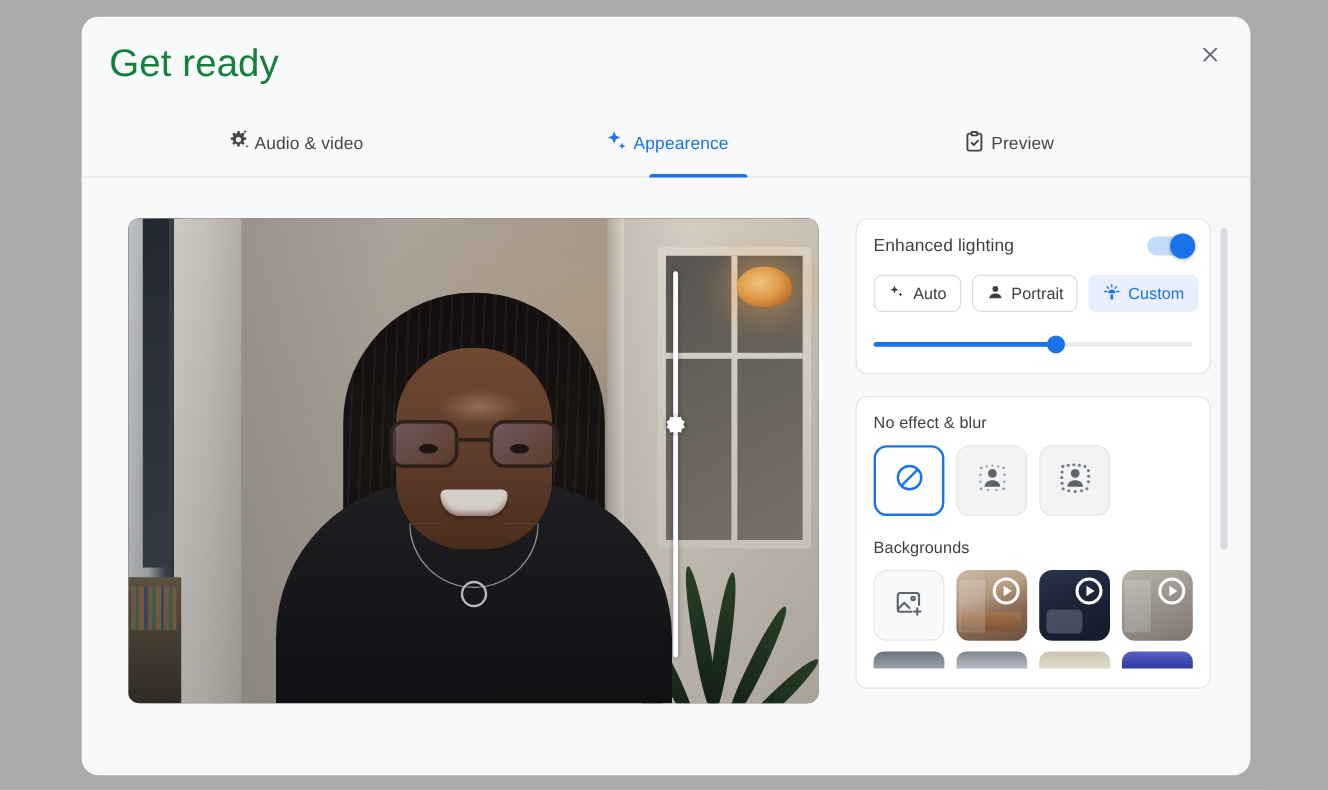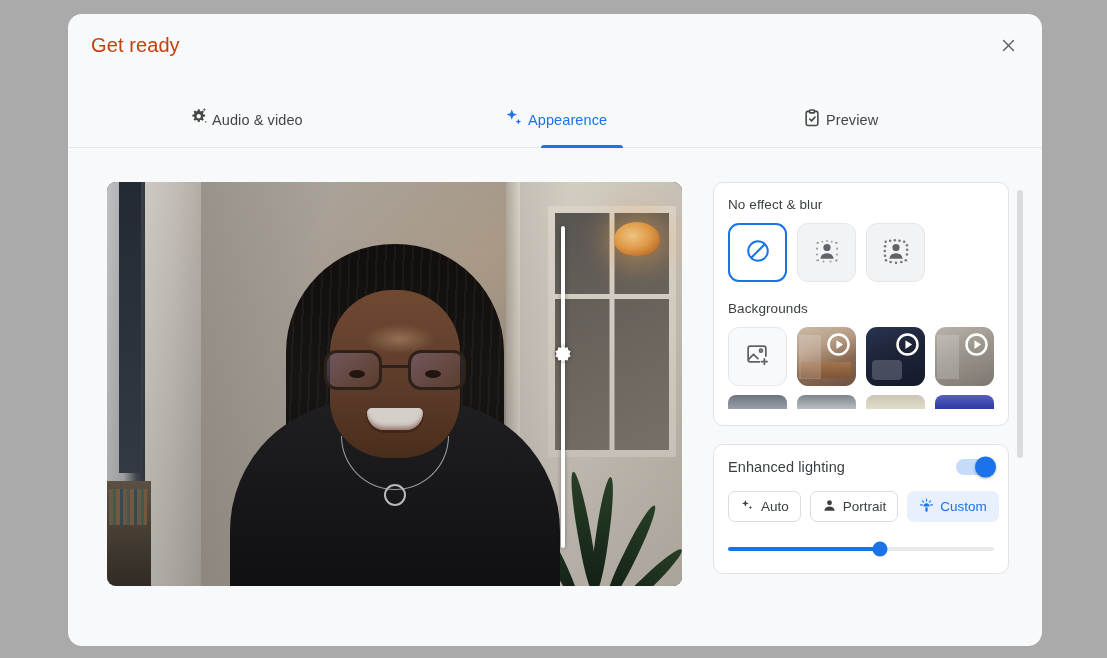--- a/index.html
+++ b/index.html
@@ -21,22 +21,22 @@
   }
 
   
   .header {
     position: relative;
     height: 72px;
   }
   .title {
     position: absolute;
     left: 23px; top: 20px;
-    font-size: 20px;
-    color: #c2410c;
+    font-size: 32px;
+    color: #15803d;
     letter-spacing: 0.1px;
   }
   .close-btn {
     position: absolute;
     right: 18px; top: 17px;
     width: 32px; height: 32px;
     border-radius: 50%;
     border: none; background: transparent;
     display: flex; align-items: center; justify-content: center;
     cursor: pointer;
@@ -512,20 +512,68 @@
           <svg width="24" height="24" viewBox="0 0 24 24" fill="currentColor">
             <path d="M12 2.6l1.9 2.1 2.8-.5.5 2.8 2.5 1.3-1.3 2.5 1.3 2.5-2.5 1.3-.5 2.8-2.8-.5L12 19l-1.9-2.1-2.8.5-.5-2.8L4.3 13.3l1.3-2.5-1.3-2.5 2.5-1.3.5-2.8 2.8.5L12 2.6Z"></path>
             <circle cx="12" cy="10.8" r="4.4" fill="#ffffff"></circle>
             <circle cx="12" cy="10.8" r="2.5" fill="currentColor"></circle>
           </svg>
         </div>
       </div>
     </div>
 
     <div class="side">
+
+      <div class="card">
+        <div class="card-row">
+          <span class="card-title">Enhanced lighting</span>
+          <button class="toggle">
+            <span class="toggle-knob"></span>
+          </button>
+        </div>
+
+        <div class="seg-row">
+          <button class="seg">
+            <span>
+              <svg width="15" height="15" viewBox="0 0 24 24" fill="currentColor">
+                <path d="M8.6 3.2l1.5 3.9 3.9 1.5-3.9 1.5-1.5 3.9-1.5-3.9-3.9-1.5 3.9-1.5 1.5-3.9Z"></path>
+                <path d="M16.6 12.4l.8 2 2 .8-2 .8-.8 2-.8-2-2-.8 2-.8.8-2Z"></path>
+              </svg>
+            </span>
+            <span>Auto</span>
+          </button>
+
+          <button class="seg">
+            <span>
+              <svg width="15" height="15" viewBox="0 0 24 24" fill="currentColor">
+                <circle cx="12" cy="7.6" r="3.9"></circle>
+                <path d="M3.9 20.2c0-4.1 3.6-6.6 8.1-6.6s8.1 2.5 8.1 6.6H3.9Z"></path>
+              </svg>
+            </span>
+            <span>Portrait</span>
+          </button>
+
+          <button class="seg selected">
+            <span>
+              <svg width="15" height="15" viewBox="0 0 24 24" fill="currentColor">
+                <path d="M12 1.8v3.1M5.6 4.6l1.9 2.1M18.4 4.6l-1.9 2.1M2.6 11h2.8M18.6 11h2.8" stroke="currentColor" stroke-width="1.8" stroke-linecap="round"></path>
+                <path d="M7 13.4c0-2.8 2.2-5 5-5s5 2.2 5 5H7Z"></path>
+                <rect x="10.2" y="14.6" width="3.6" height="7.2" rx="1.2"></rect>
+              </svg>
+            </span>
+            <span>Custom</span>
+          </button>
+        </div>
+
+        <div class="h-slider">
+          <div class="h-track"></div>
+          <div class="h-fill" id="h-fill" style="width: 57%;"></div>
+          <div class="h-thumb" id="h-thumb" style="left: 57%;"></div>
+        </div>
+      </div>
 
       <div class="card">
         <div class="section-title">No effect &amp; blur</div>
 
         <div class="tile-row">
           <div class="tile selected">
             <span>
               <svg width="26" height="26" viewBox="0 0 24 24" fill="none" stroke="#1a73e8" stroke-width="1.9">
                 <circle cx="12" cy="12" r="9"></circle>
                 <path d="M5.7 18.3L18.3 5.7"></path>
@@ -632,67 +680,19 @@
         </div>
 
         <div class="bg-grid row2">
           <div class="thumb cut cut-1"></div>
           <div class="thumb cut cut-2"></div>
           <div class="thumb cut cut-3"></div>
           <div class="thumb cut cut-4"></div>
         </div>
       </div>
 
-      <div class="card">
-        <div class="card-row">
-          <span class="card-title">Enhanced lighting</span>
-          <button class="toggle">
-            <span class="toggle-knob"></span>
-          </button>
-        </div>
-
-        <div class="seg-row">
-          <button class="seg">
-            <span>
-              <svg width="15" height="15" viewBox="0 0 24 24" fill="currentColor">
-                <path d="M8.6 3.2l1.5 3.9 3.9 1.5-3.9 1.5-1.5 3.9-1.5-3.9-3.9-1.5 3.9-1.5 1.5-3.9Z"></path>
-                <path d="M16.6 12.4l.8 2 2 .8-2 .8-.8 2-.8-2-2-.8 2-.8.8-2Z"></path>
-              </svg>
-            </span>
-            <span>Auto</span>
-          </button>
-
-          <button class="seg">
-            <span>
-              <svg width="15" height="15" viewBox="0 0 24 24" fill="currentColor">
-                <circle cx="12" cy="7.6" r="3.9"></circle>
-                <path d="M3.9 20.2c0-4.1 3.6-6.6 8.1-6.6s8.1 2.5 8.1 6.6H3.9Z"></path>
-              </svg>
-            </span>
-            <span>Portrait</span>
-          </button>
-
-          <button class="seg selected">
-            <span>
-              <svg width="15" height="15" viewBox="0 0 24 24" fill="currentColor">
-                <path d="M12 1.8v3.1M5.6 4.6l1.9 2.1M18.4 4.6l-1.9 2.1M2.6 11h2.8M18.6 11h2.8" stroke="currentColor" stroke-width="1.8" stroke-linecap="round"></path>
-                <path d="M7 13.4c0-2.8 2.2-5 5-5s5 2.2 5 5H7Z"></path>
-                <rect x="10.2" y="14.6" width="3.6" height="7.2" rx="1.2"></rect>
-              </svg>
-            </span>
-            <span>Custom</span>
-          </button>
-        </div>
-
-        <div class="h-slider">
-          <div class="h-track"></div>
-          <div class="h-fill" id="h-fill" style="width: 57%;"></div>
-          <div class="h-thumb" id="h-thumb" style="left: 57%;"></div>
-        </div>
-      </div>
-
       <div class="panel-scroll">
         <div class="panel-scroll-thumb"></div>
       </div>
     </div>
 
   </div>
 </div>
 
 </body></html>

